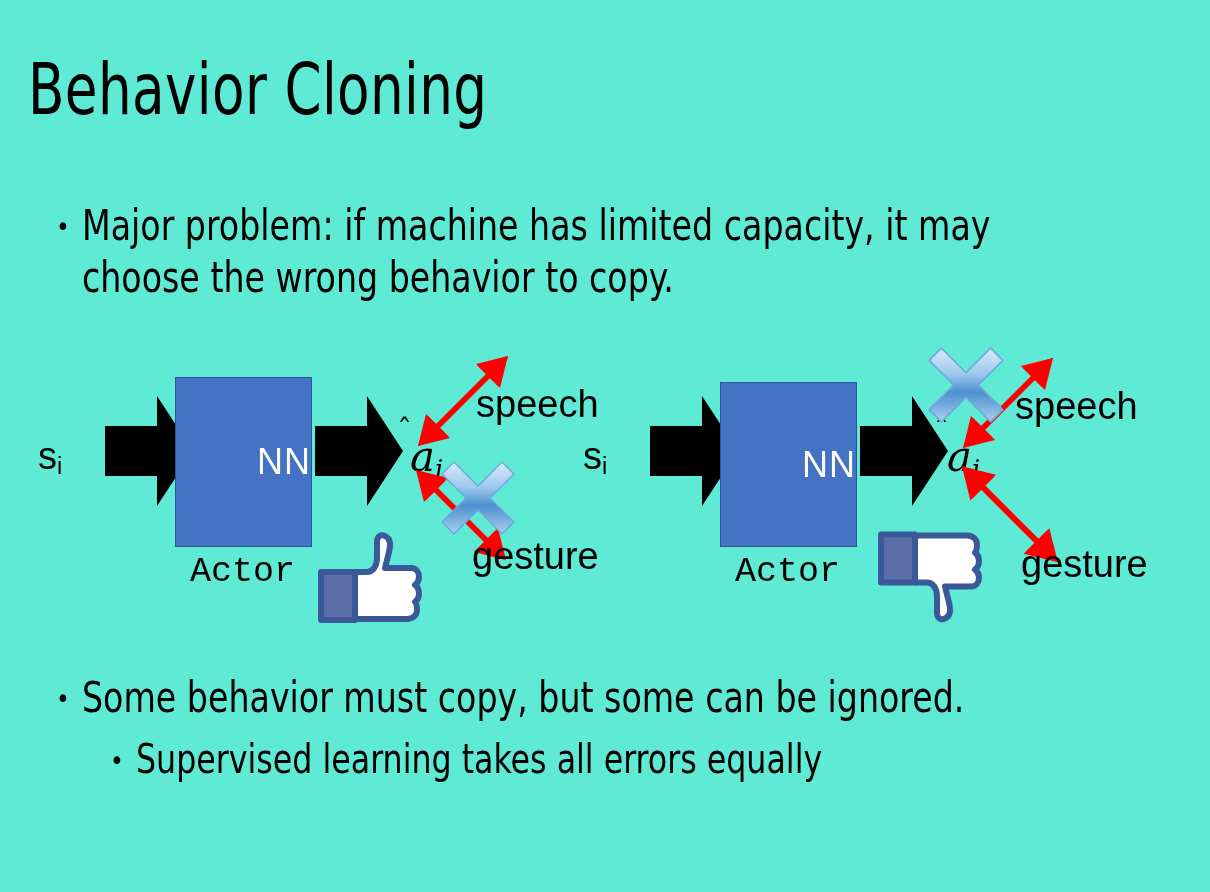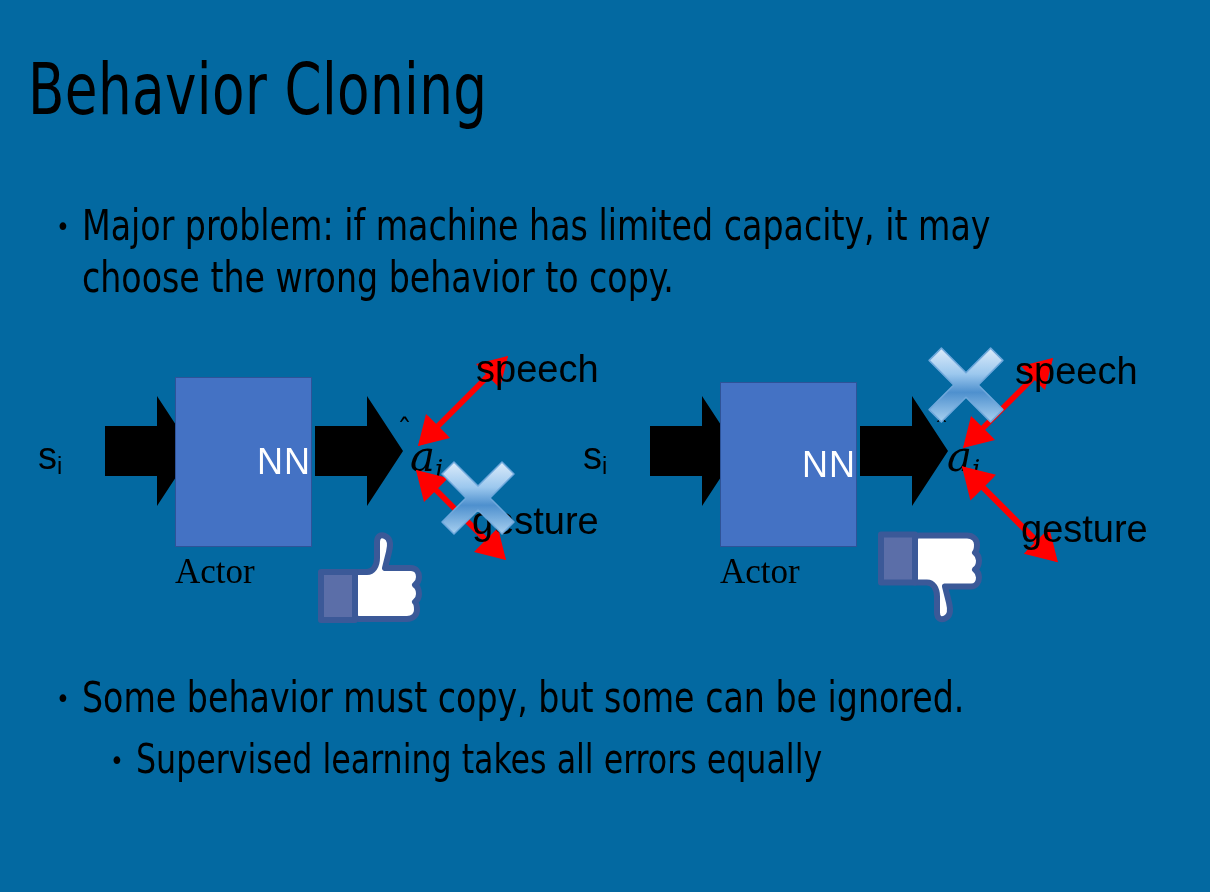--- a/index.html
+++ b/index.html
@@ -8,21 +8,21 @@
     padding: 0;
     background: #ffffff;
   }
   body {
     font-family: "Liberation Sans", sans-serif;
   }
   #slide {
     position: relative;
     width: 1210px;
     height: 892px;
-    background: #0369a1;
+    background: #5eead4;
     overflow: hidden;
   }
 
   
   #title {
     position: absolute;
     left: 28px;
     top: 46px;
     font-family: "DejaVu Sans Condensed", "Liberation Sans Narrow", "Liberation Sans", sans-serif;
     font-weight: 300;
@@ -113,24 +113,24 @@
     justify-content: flex-end;
   }
   .nn-box span {
     color: #ffffff;
     font-family: "Liberation Sans", sans-serif;
     font-size: 36px;
     letter-spacing: 1px;
   }
   .actor-label {
     position: absolute;
-    font-family: Liberation Serif, serif;
+    font-family: Liberation Mono, monospace;
     font-size: 35px;
     color: #000000;
-    text-align: left;
+    text-align: center;
     white-space: nowrap;
   }
 
   .block-arrow { position: absolute; }
 
   .ahat {
     position: absolute;
     font-family: "DejaVu Serif", "Liberation Serif", serif;
     font-style: italic;
     font-size: 42px;
@@ -145,20 +145,21 @@
 
   .red-arrow { position: absolute; }
   .cross-mark { position: absolute; }
 
   .out-label {
     position: absolute;
     font-family: "Liberation Sans", sans-serif;
     font-size: 38px;
     color: #000000;
     white-space: nowrap;
+    margin-top: 35px;
   }
 
   .thumb { position: absolute; }
 </style>
 </head>
 <body>
 
 <div id="slide">
 
   <div id="title">Behavior Cloning</div>

